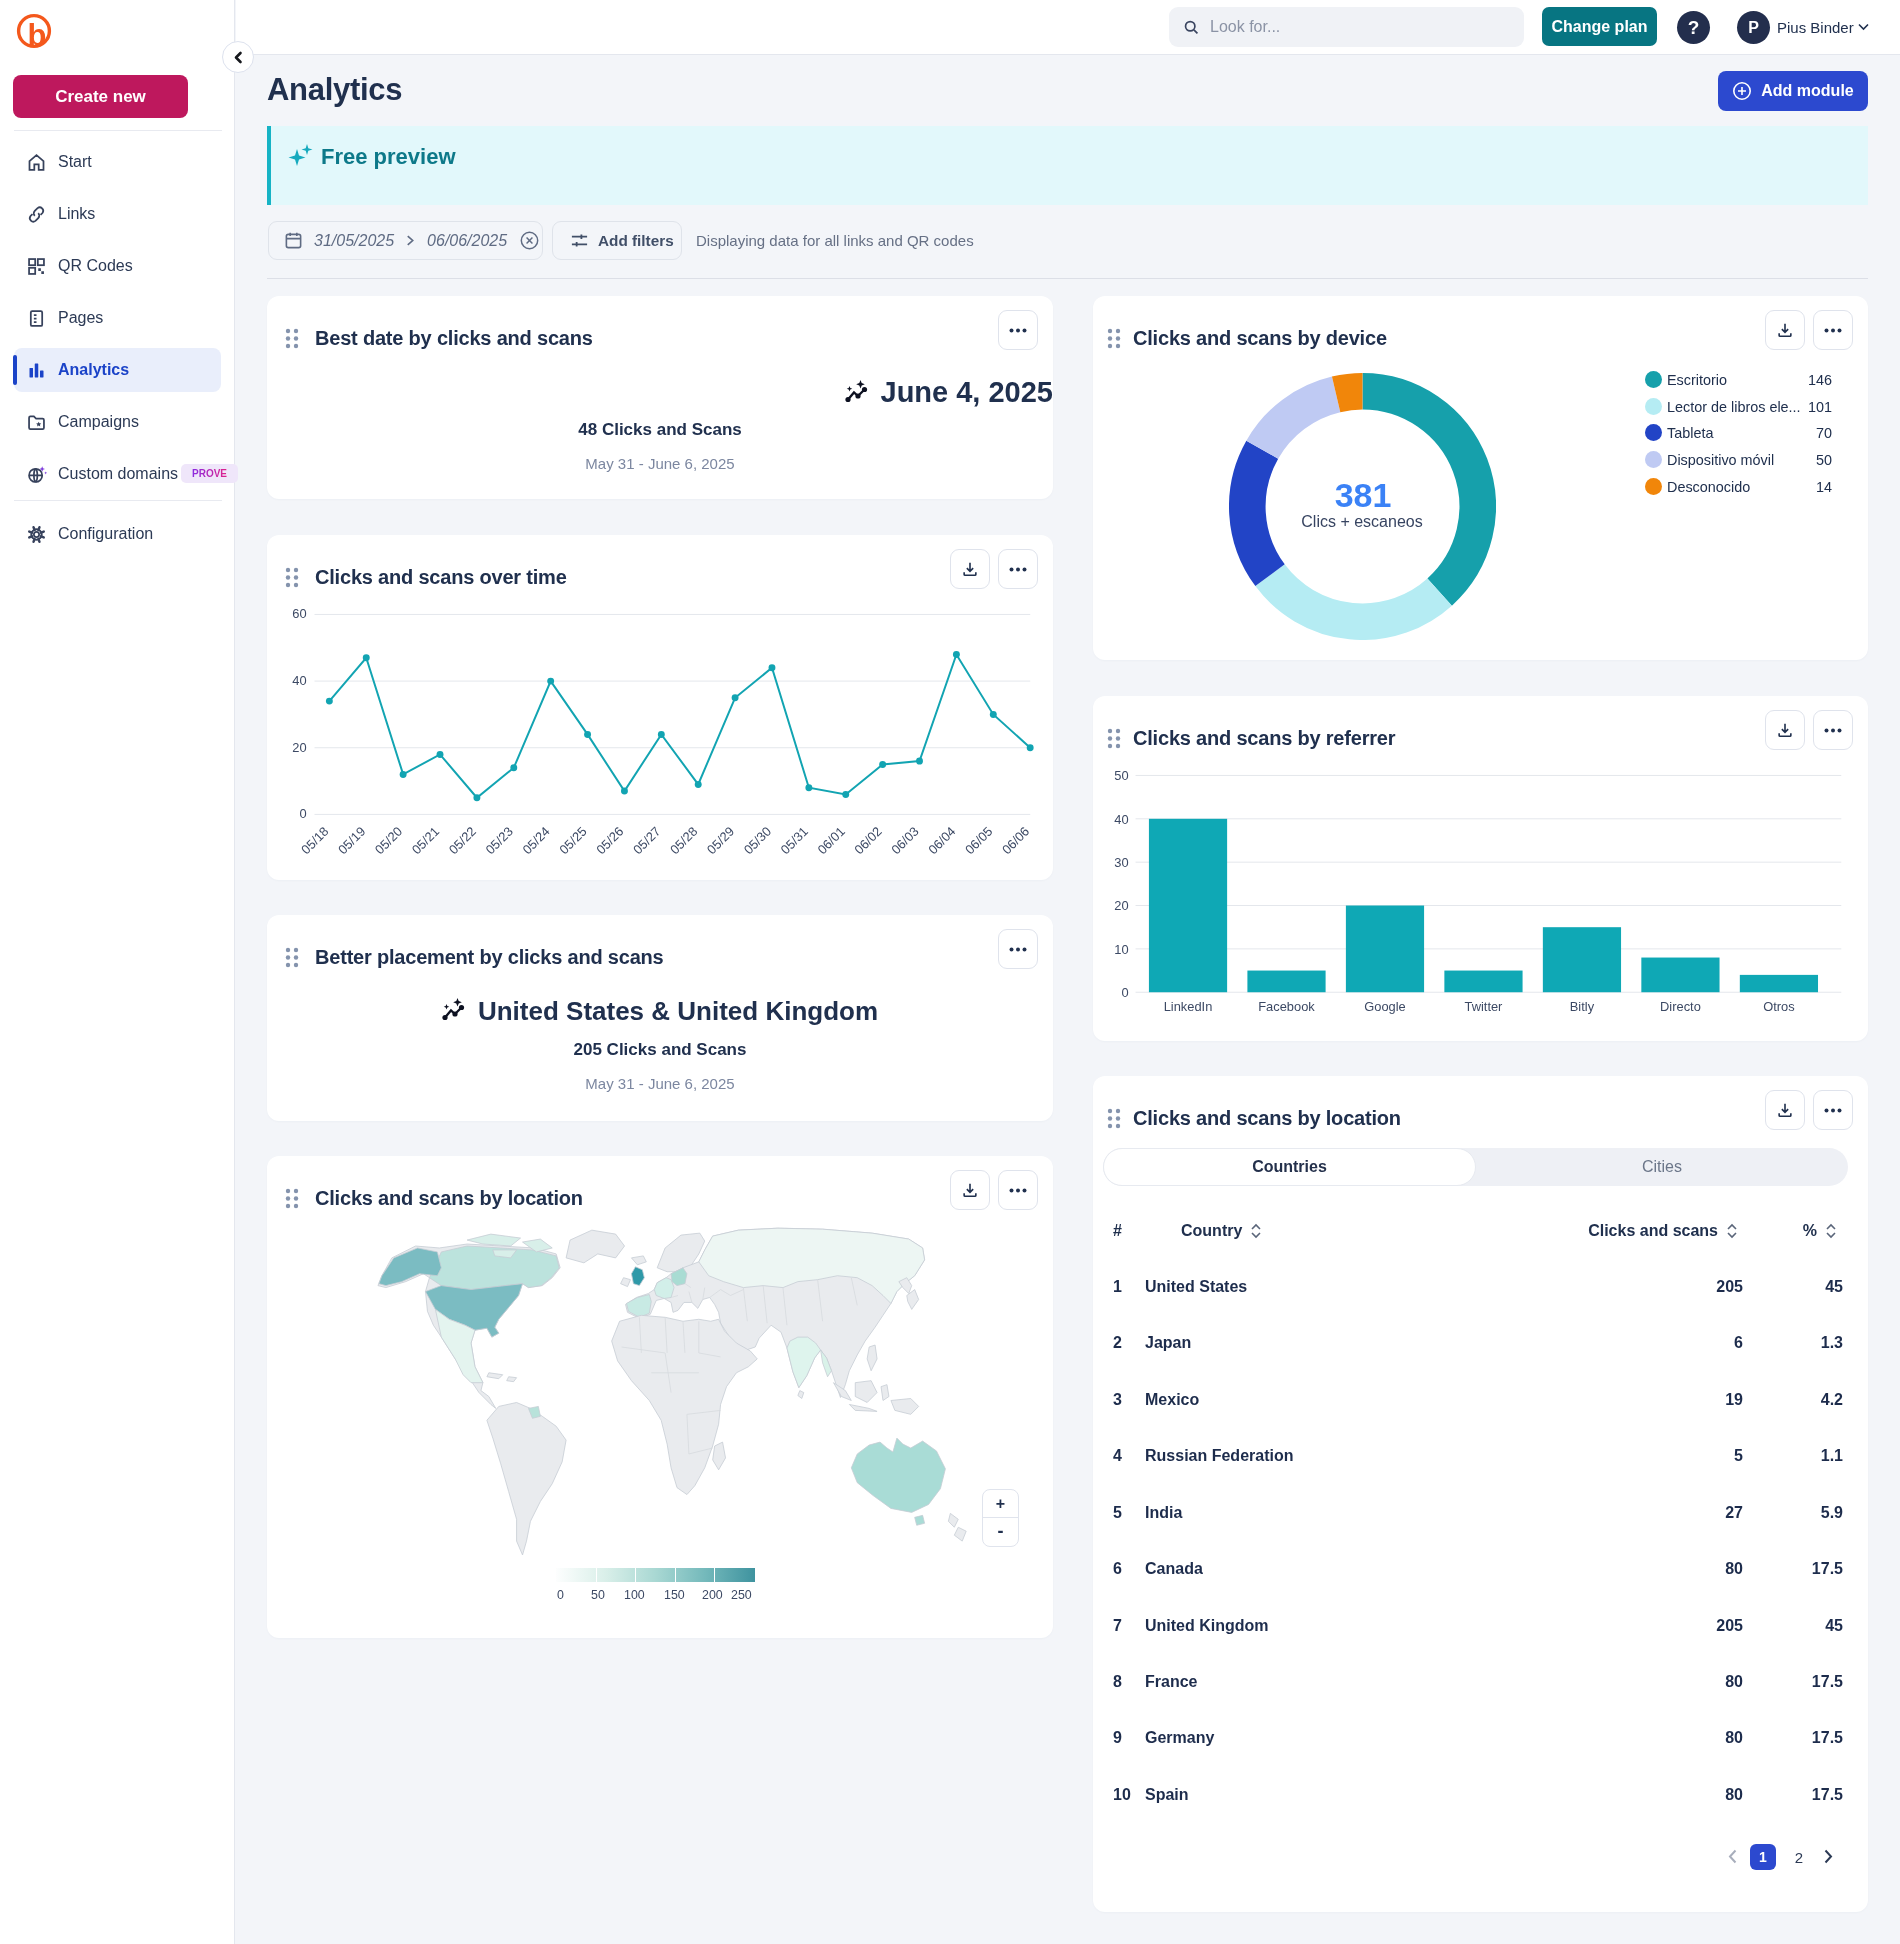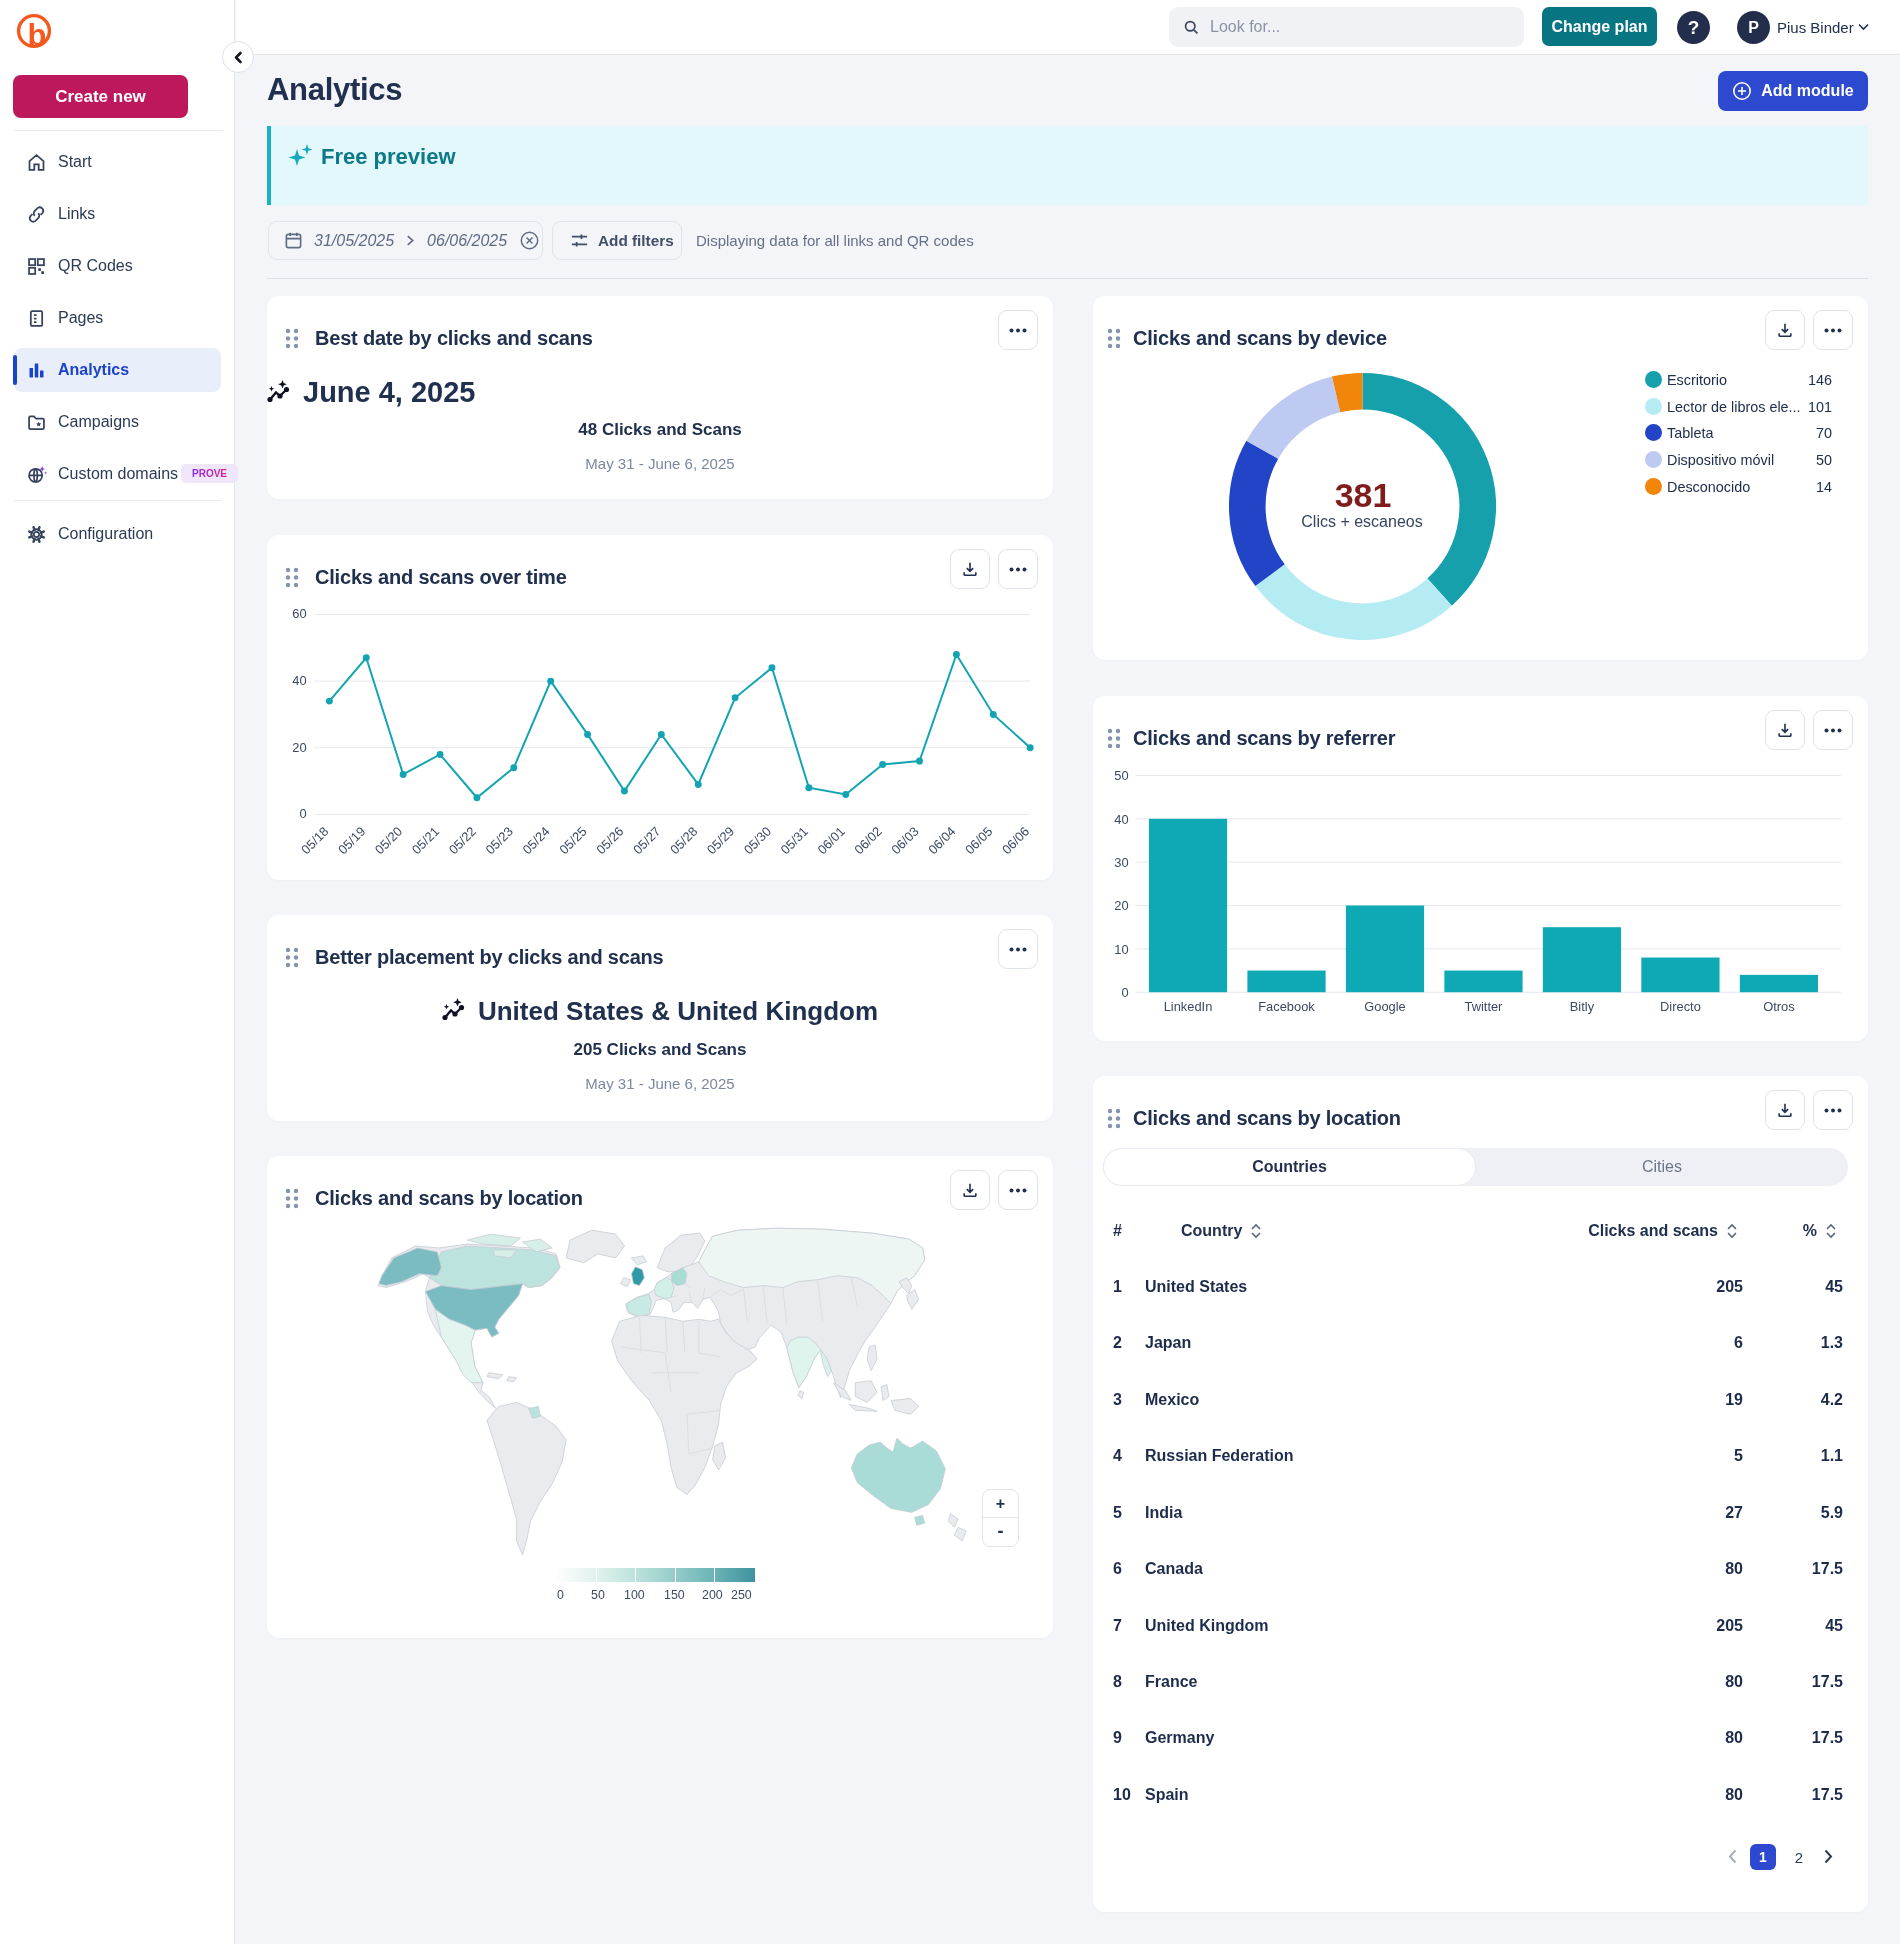--- a/index.html
+++ b/index.html
@@ -169,21 +169,21 @@
       <circle cx="11" cy="18" r="2.2"></circle>
     </svg>
   <div class="abs cardtitle" style="left:48px;top:31px;">Best date by clicks and scans</div>
   <div class="iconbtn" style="right:15px;top:14px;">
       <svg width="18" height="5" viewBox="0 0 18 5" fill="#20304e">
         <circle cx="2.5" cy="2.5" r="2"></circle>
         <circle cx="9" cy="2.5" r="2"></circle>
         <circle cx="15.5" cy="2.5" r="2"></circle>
       </svg>
     </div>
-  <div class="abs" style="left:0;top:80px;width:786px;text-align:left;font-size:29px;font-weight:bold;color:#20304e;">
+  <div class="abs" style="left:0;top:80px;width:786px;text-align:right;font-size:29px;font-weight:bold;color:#20304e;">
     <svg style="display:inline-block;vertical-align:-2px;margin-right:10px;" width="26" height="26" viewBox="0 0 26 26" fill="#0d1121">
         <path d="M3 21.5 L9 14.5 L13 18 L19.5 11.5" fill="none" stroke="#0d1121" stroke-width="2.3"></path>
         <circle cx="3" cy="21.5" r="2.6"></circle>
         <circle cx="13" cy="18" r="2.6"></circle>
         <circle cx="19.5" cy="11.5" r="2.6"></circle>
         <path d="M15.5 2 l1.2 3.1 3.1 1.2 -3.1 1.2 -1.2 3.1 -1.2-3.1 -3.1-1.2 3.1-1.2 z"></path>
         <path d="M4.5 8 l0.8 2 2 0.8 -2 0.8 -0.8 2 -0.8-2 -2-0.8 2-0.8 z"></path>
       </svg>June 4, 2025</div>
   <div class="abs" style="left:0;top:124px;width:786px;text-align:center;font-size:17px;font-weight:bold;color:#20304e;">48 Clicks and Scans</div>
   <div class="abs" style="left:0;top:159px;width:786px;text-align:center;font-size:15px;color:#7c87a0;">May 31 - June 6, 2025</div>
@@ -440,21 +440,21 @@
         <circle cx="15.5" cy="2.5" r="2"></circle>
       </svg>
     </div>
   <svg class="abs" style="left:136px;top:77px;" width="267" height="267" id="donut" viewBox="0 0 270 270">
       <path d="M 135 18.5 A 116.5 116.5 0 0 1 213.0250769784617 221.5120648378313" fill="none" stroke="#16a0ab" stroke-width="37"></path>
       <path d="M 213.0250769784617 221.5120648378313 A 116.5 116.5 0 0 1 41.48894933608666 204.48333184103245" fill="none" stroke="#b5ecf3" stroke-width="37"></path>
       <path d="M 41.48894933608666 204.48333184103245 A 116.5 116.5 0 0 1 33.63116662907507 77.58389057923156" fill="none" stroke="#2244c6" stroke-width="37"></path>
       <path d="M 33.63116662907507 77.58389057923156 A 116.5 116.5 0 0 1 108.34101263182797 21.591233176162064" fill="none" stroke="#bfcaf3" stroke-width="37"></path>
       <path d="M 108.34101263182797 21.591233176162064 A 116.5 116.5 0 0 1 135.00000000000009 18.5" fill="none" stroke="#f1860a" stroke-width="37"></path>
     </svg>
-  <div class="abs" style="left:218px;top:180px;width:104px;text-align:center;font-size:34px;font-weight:bold;color:#7f1d1d;">381</div>
+  <div class="abs" style="left:218px;top:180px;width:104px;text-align:center;font-size:34px;font-weight:bold;color:#3b82f6;">381</div>
   <div class="abs" style="left:190px;top:217px;width:158px;text-align:center;font-size:16px;color:#374461;">Clics + escaneos</div>
   <div class="abs" style="left:552px;top:74px;width:187px;font-size:14.4px;color:#20304e;" id="donutlegend">
       <div style="position:absolute;left:0;top:0px;width:187px;height:20px;white-space:nowrap;">
         <span style="position:absolute;left:0;top:1px;width:17px;height:17px;border-radius:50%;background:#16a0ab;"></span>
         <span style="position:absolute;left:22px;top:2px;">Escritorio</span>
         <span style="position:absolute;right:0;top:2px;">146</span>
       </div>
       <div style="position:absolute;left:0;top:27px;width:187px;height:20px;white-space:nowrap;">
         <span style="position:absolute;left:0;top:1px;width:17px;height:17px;border-radius:50%;background:#b5ecf3;"></span>
         <span style="position:absolute;left:22px;top:2px;">Lector de libros ele...</span>

